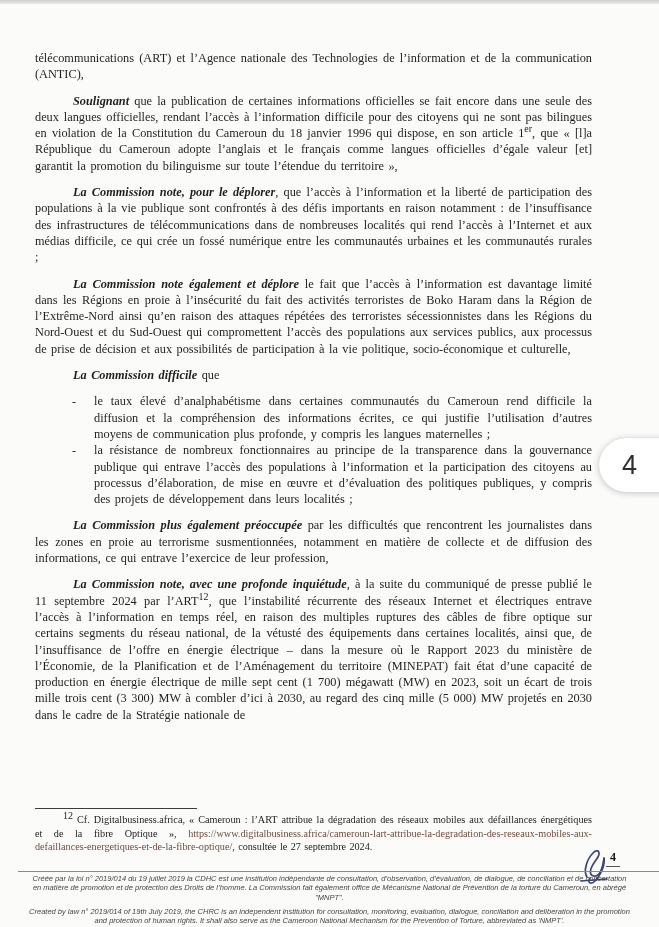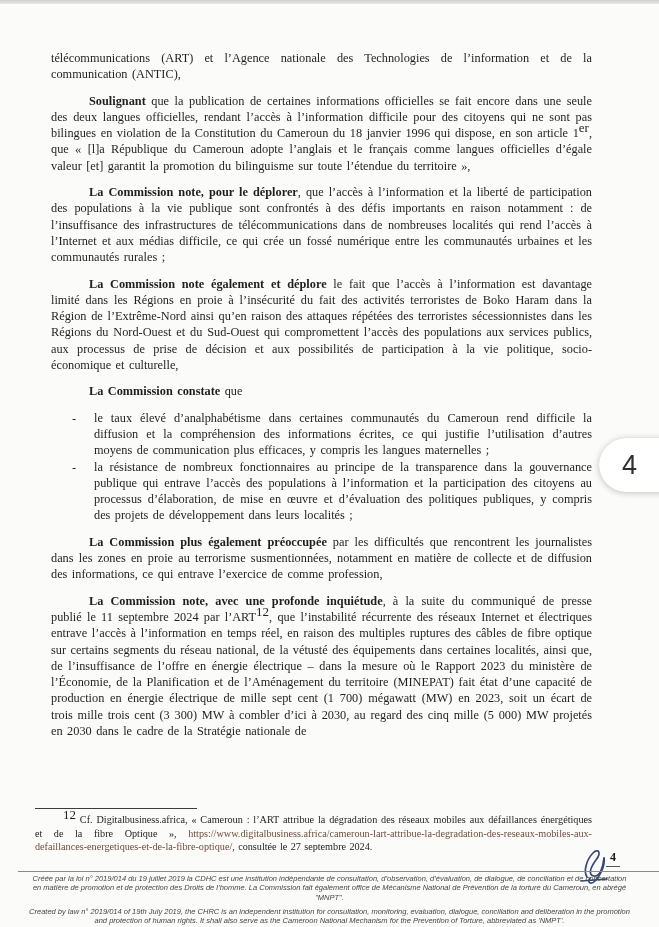--- a/index.html
+++ b/index.html
@@ -13,28 +13,28 @@
   }
   .top-edge {
     position:absolute; top:0; left:0; right:0; height:4px;
     background:linear-gradient(#cfcfcd,#e9e9e7);
   }
   .content {
     position:absolute; left:35px; top:50px; width:557px;
     font-size:12.3px; line-height:16.3px;
     text-align:justify; word-spacing:1.4px;
   }
-  .content p { margin:0 0 10px 16px; text-indent:38px; }
+  .content p { margin:0 0 10px 0; text-indent:38px; }
   .content p.no-indent { text-indent:0; }
   .bullets { margin:2px 0 10px 0; }
   .bullet { display:flex; }
   .bullet .marker { flex:0 0 22px; margin-left:37px; }
   .bullet .btext { flex:1; text-align:justify; }
-  sup { font-size:13px; line-height:0; }
-  .seg-bi { font-weight:bold; }
+  sup { font-size:10px; line-height:0; }
+  .seg-bi { font-weight:bold; font-style:italic; }
   .seg-i  { }
   .seg-link { color:var(--link,#6d4c3e); overflow-wrap:anywhere; }
   .footnote-rule {
     position:absolute; left:35px; top:808px; width:162px;
     border-top:1.4px solid #3c3c3c;
   }
   .footnote {
     position:absolute; left:35px; top:813px; width:557px;
     font-size:10.2px; line-height:13.6px; text-align:justify;
     color:#232323; word-spacing:0.8px;
@@ -73,34 +73,34 @@
 </head>
 <body>
 
 <div class="top-edge"></div>
 
 <div class="content">
   <p class="no-indent"><span>télécommunications (ART) et l’Agence nationale des Technologies de l’information et de la communication (ANTIC),</span></p>
   <p><span class="seg-bi">Soulignant</span><span> que la publication de certaines informations officielles se fait encore dans une seule des deux langues officielles, rendant l’accès à l’information difficile pour des citoyens qui ne sont pas bilingues en violation de la Constitution du Cameroun du 18 janvier 1996 qui dispose, en son article 1</span><sup>er</sup><span>, que « [l]</span><span class="seg-i">a République du Cameroun adopte l’anglais et le français comme langues officielles d’égale valeur</span><span> [et] </span><span class="seg-i">garantit la promotion du bilinguisme sur toute l’étendue du territoire</span><span> »,</span></p>
   <p><span class="seg-bi">La Commission note, pour le déplorer</span><span>, que l’accès à l’information et la liberté de participation des populations à la vie publique sont confrontés à des défis importants en raison notamment : de l’insuffisance des infrastructures de télécommunications dans de nombreuses localités qui rend l’accès à l’Internet et aux médias difficile, ce qui crée un fossé numérique entre les communautés urbaines et les communautés rurales ;</span></p>
   <p><span class="seg-bi">La Commission note également et déplore</span><span> le fait que l’accès à l’information est davantage limité dans les Régions en proie à l’insécurité du fait des activités terroristes de </span><span class="seg-i">Boko Haram</span><span> dans la Région de l’Extrême-Nord ainsi qu’en raison des attaques répétées des terroristes sécessionnistes dans les Régions du Nord-Ouest et du Sud-Ouest qui compromettent l’accès des populations aux services publics, aux processus de prise de décision et aux possibilités de participation à la vie politique, socio-économique et culturelle,</span></p>
-  <p><span class="seg-bi">La Commission constate</span><span> que</span></p>
+  <p><span class="seg-bi">La Commission difficile</span><span> que</span></p>
 
   <div class="bullets">
     <div class="bullet">
       <span class="marker">-</span>
-      <span class="btext"><span>le taux élevé d’analphabétisme dans certaines communautés du Cameroun rend difficile la diffusion et la compréhension des informations écrites, ce qui justifie l’utilisation d’autres moyens de communication plus efficaces, y compris les langues maternelles ;</span></span>
+      <span class="btext"><span>le taux élevé d’analphabétisme dans certaines communautés du Cameroun rend difficile la diffusion et la compréhension des informations écrites, ce qui justifie l’utilisation d’autres moyens de communication plus profonde, y compris les langues maternelles ;</span></span>
     </div>
     <div class="bullet">
       <span class="marker">-</span>
       <span class="btext"><span>la résistance de nombreux fonctionnaires au principe de la transparence dans la gouvernance publique qui entrave l’accès des populations à l’information et la participation des citoyens au processus d’élaboration, de mise en œuvre et d’évaluation des politiques publiques, y compris des projets de développement dans leurs localités ;</span></span>
     </div>
   </div>
 
-  <p><span class="seg-bi">La Commission plus également préoccupée</span><span> par les difficultés que rencontrent les journalistes dans les zones en proie au terrorisme susmentionnées, notamment en matière de collecte et de diffusion des informations, ce qui entrave l’exercice de comme profession,</span></p>
+  <p><span class="seg-bi">La Commission plus également préoccupée</span><span> par les difficultés que rencontrent les journalistes dans les zones en proie au terrorisme susmentionnées, notamment en matière de collecte et de diffusion des informations, ce qui entrave l’exercice de leur profession,</span></p>
   <p><span class="seg-bi">La Commission note, avec une profonde inquiétude</span><span>, à la suite du communiqué de presse publié le 11 septembre 2024 par l’ART</span><sup>12</sup><span>, que l’instabilité récurrente des réseaux Internet et électriques entrave l’accès à l’information en temps réel, en raison des multiples ruptures des câbles de fibre optique sur certains segments du réseau national, de la vétusté des équipements dans certaines localités, ainsi que, de l’insuffisance de l’offre en énergie électrique – dans la mesure où le </span><span class="seg-i">Rapport 2023 du ministère de l’Économie, de la Planification et de l’Aménagement du territoire</span><span> (MINEPAT) fait état d’une capacité de production en énergie électrique de mille sept cent (1 700) mégawatt (MW) en 2023, soit un écart de trois mille trois cent (3 300) MW à combler d’ici à 2030, au regard des cinq mille (5 000) MW projetés en 2030 dans le cadre de la Stratégie nationale de</span></p>
 </div>
 
 <div class="footnote-rule"></div>
 <div class="footnote"><span class="fn-indent"></span><span><sup>12</sup><span> Cf. </span><span class="seg-i">Digitalbusiness.africa</span><span>, « Cameroun : l’ART attribue la dégradation des réseaux mobiles aux défaillances énergétiques et de la fibre Optique », </span><span class="seg-link">https://www.digitalbusiness.africa/cameroun-lart-attribue-la-degradation-des-reseaux-mobiles-aux-defaillances-energetiques-et-de-la-fibre-optique/</span><span>, consultée le 27 septembre 2024.</span></span></div>
 
 <svg class="paraph" viewBox="0 0 42 42" xmlns="http://www.w3.org/2000/svg">
   <g fill="none" stroke="#3a4677" stroke-width="1.7" stroke-linecap="round">
     <path d="M10,32 C6,26 10,14 16,8 C21,3 25,7 19,15 C13,23 11,30 17,31 C23,32 26,22 27,13"></path>
     <path d="M27,13 C28,20 24,30 18,36 C14,40 10,38 13,33"></path>

